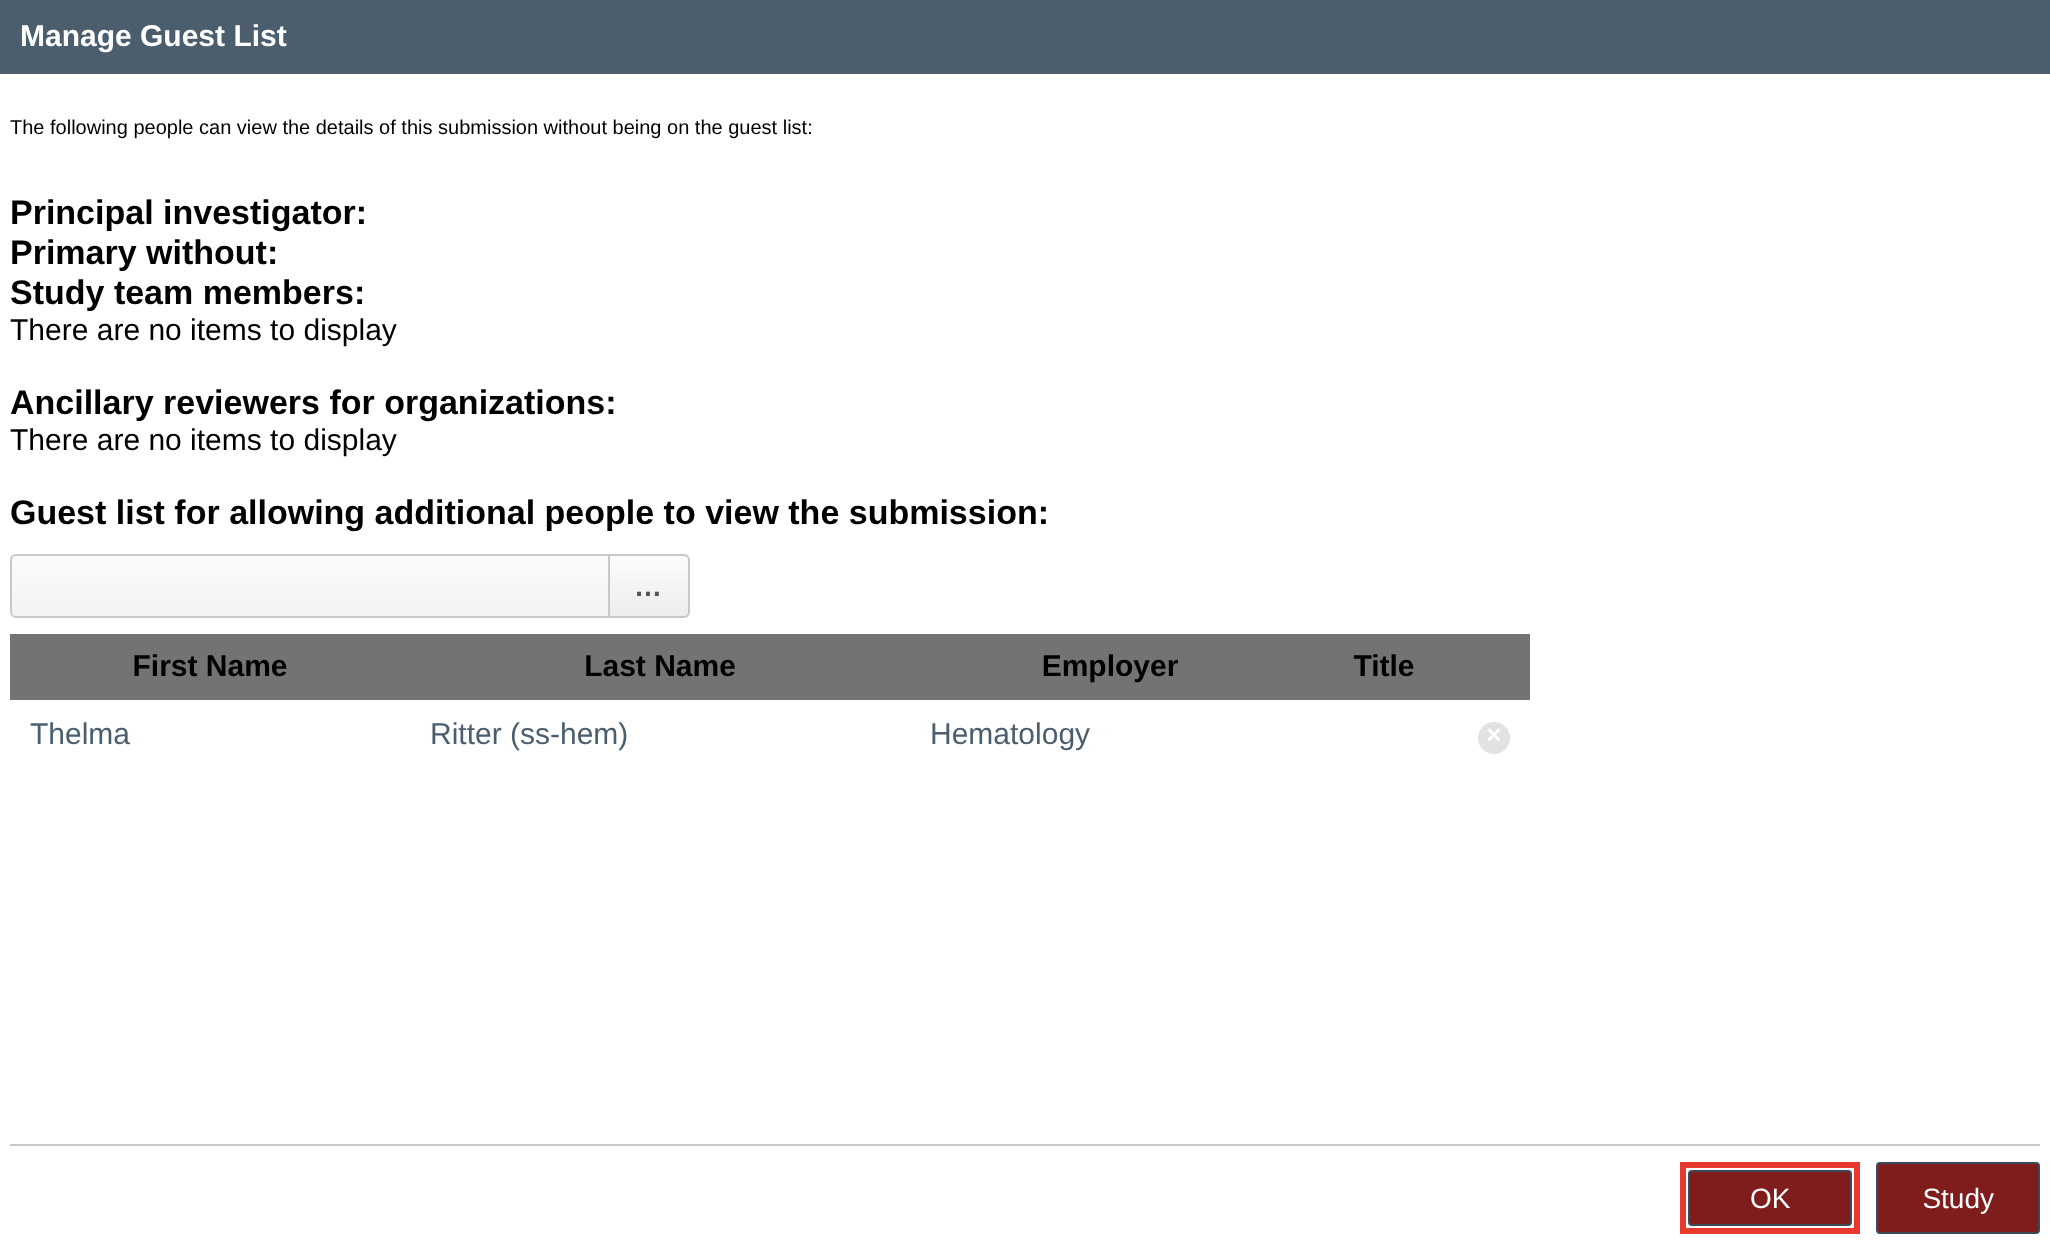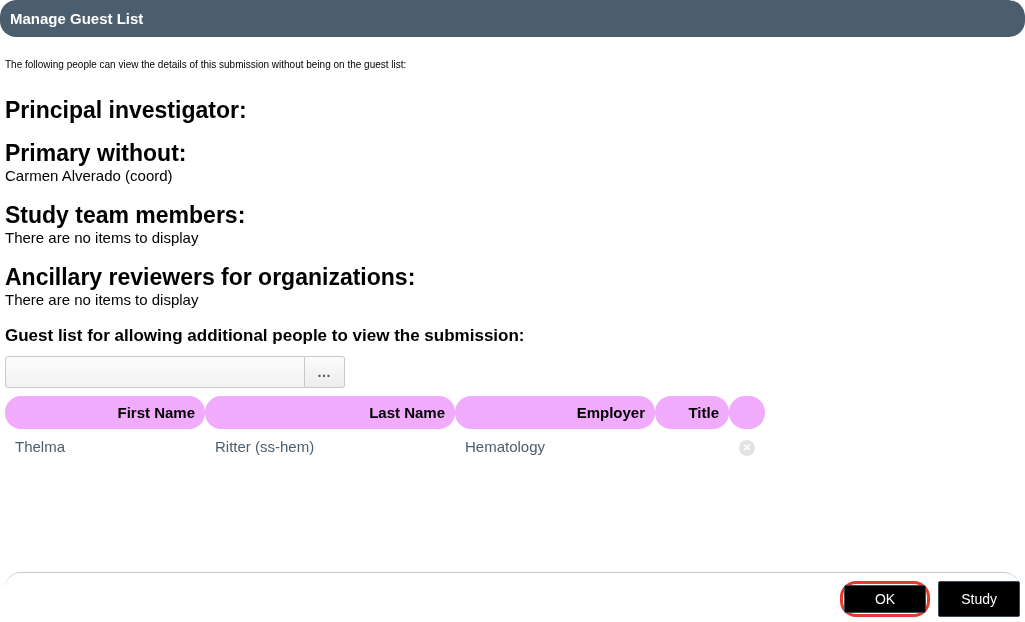--- a/index.html
+++ b/index.html
@@ -1,15 +1,15 @@
 <!DOCTYPE html>
 <html><head>
   <meta charset="utf-8">
   <style>
-    * { box-sizing: border-box; margin: 0; padding: 0; border-radius: 16px; }
+    * { box-sizing: border-box; margin: 0; padding: 0; }
     body {
       font-family: Arial, Helvetica, sans-serif;
       font-size: 15px;
       color: #000;
       width: 1025px;
       height: 622px;
       background: #fff;
       position: relative;
     }
     .header-bar {
@@ -21,22 +21,22 @@
     }
     .content {
       padding: 22px 5px 0 5px;
     }
     .intro {
       font-size: 10px;
       margin-bottom: 27px;
     }
     .section-label {
       font-weight: bold;
-      font-size: 23px;
-      margin-top: 16px;
+      font-size: 17px;
+      margin-top: 0;
     }
     .section-value {
       font-size: 15px;
       margin-bottom: 18px;
     }
     .guest-heading {
       font-weight: bold;
       font-size: 17px;
       margin-bottom: 10px;
     }
@@ -68,22 +68,22 @@
       letter-spacing: 1px;
       display: flex;
       align-items: center;
       justify-content: center;
     }
     .guest-table {
       width: 760px;
       border-collapse: collapse;
     }
     .guest-table thead th {
-      background: #f0abfc;
-      text-align: right;
+      background: #737373;
+      text-align: center;
       font-weight: bold;
       font-size: 15px;
       padding: 8px 10px;
     }
     .guest-table tbody td {
       padding: 8px 10px;
       color: #4a5e6e;
       font-size: 15px;
     }
     .remove-cell {
@@ -109,21 +109,21 @@
       bottom: 5px;
       left: 5px;
       right: 5px;
       border-top: 1px solid #c8c8c8;
       padding-top: 8px;
       display: flex;
       justify-content: flex-end;
       gap: 8px;
     }
     .btn {
-      background: #000000;
+      background: #7f1d1d;
       color: #fff;
       border: 1px solid #3a4a58;
       padding: 5px 22px;
       font-size: 14px;
       cursor: pointer;
       border-radius: 2px;
     }
     .ok-wrap {
       border: 3px solid #e63a2e;
       padding: 1px;
@@ -139,21 +139,20 @@
 <div class="header-bar">
   <span>Manage Guest List</span>
 </div>
 
 <div class="content">
   <p class="intro">The following people can view the details of this submission without being on the guest list:</p>
 
   <p class="section-label">Principal investigator:</p>
 
   <p class="section-label">Primary without:</p>
-  <p class="section-value">Carmen Alverado (coord)</p>
 
   <p class="section-label">Study team members:</p>
   <p class="section-value">There are no items to display</p>
 
   <p class="section-label">Ancillary reviewers for organizations:</p>
   <p class="section-value">There are no items to display</p>
 
   <p class="guest-heading">Guest list for allowing additional people to view the submission:</p>
 
   <div class="search-row">

